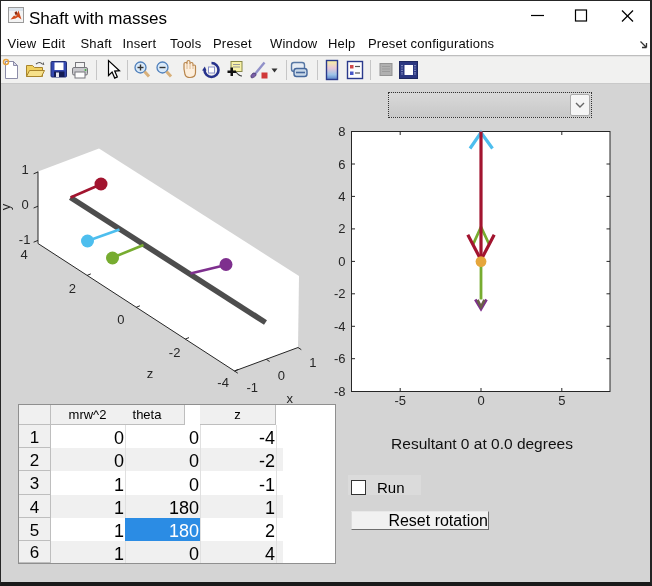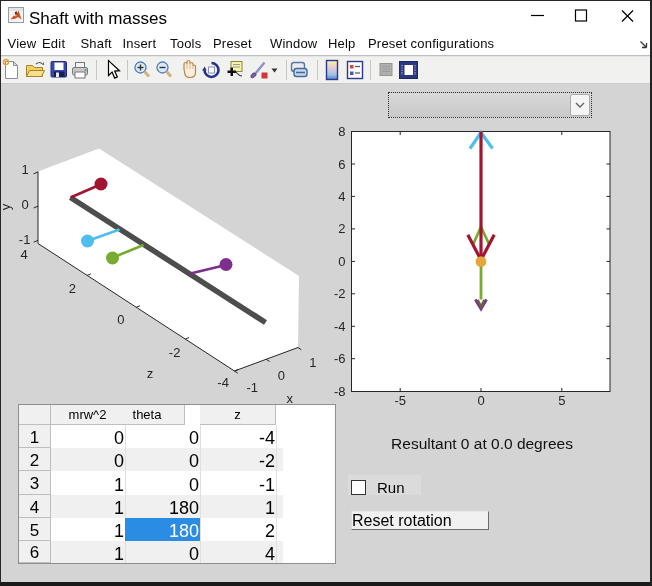--- a/index.html
+++ b/index.html
@@ -29,21 +29,21 @@
           font-size:17px;text-align:center;padding-top:1px;}
   .num{text-align:right;padding-right:1px;font-size:18px;padding-top:2px;}
   
   #chkstrip{left:348px;top:475px;width:73px;height:20px;background:#DBDBDB;}
   #chkbox{left:351px;top:480px;width:13px;height:13px;background:#fff;border:1.5px solid #333;box-sizing:content-box;}
   #chklabel{left:369px;top:479px;font-size:15px;color:#000;margin-left:8px;}
   
   #resetbtn{left:351px;top:511px;width:138px;height:19px;box-sizing:border-box;
             background:#F1F1F1;border-top:1px solid #E8E8E8;border-left:1px solid #DDD;
             border-right:1px solid #6E6E6E;border-bottom:1px solid #6E6E6E;
-            text-align:left;font-size:16px;color:#000;line-height:17px;}
+            text-align:right;font-size:16px;color:#000;line-height:17px;}
 </style>
 </head>
 <body>
 <div class="abs" id="figarea"></div>
 <div class="abs" id="titlebar"></div>
 <div class="abs" id="title-text">Shaft with masses</div>
 <div class="abs" id="menubar"></div>
 <span class="menu" style="left:7.5px">View</span>
 <span class="menu" style="left:42px">Edit</span>
 <span class="menu" style="left:80.5px">Shaft</span>

